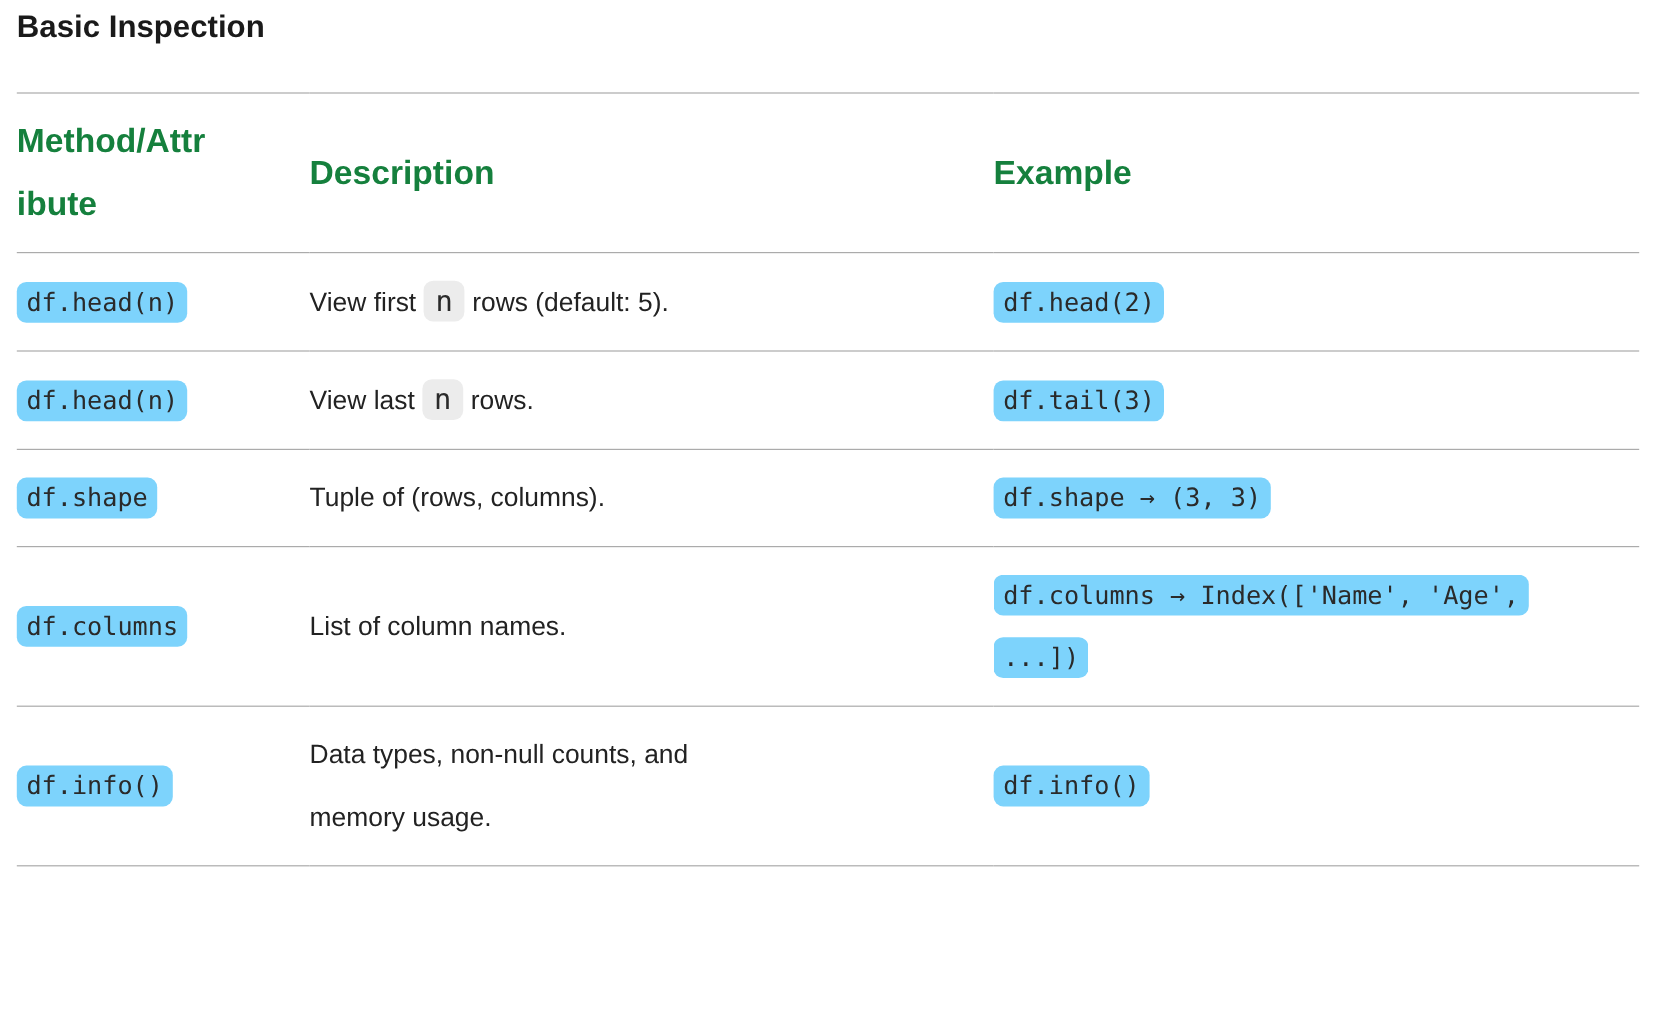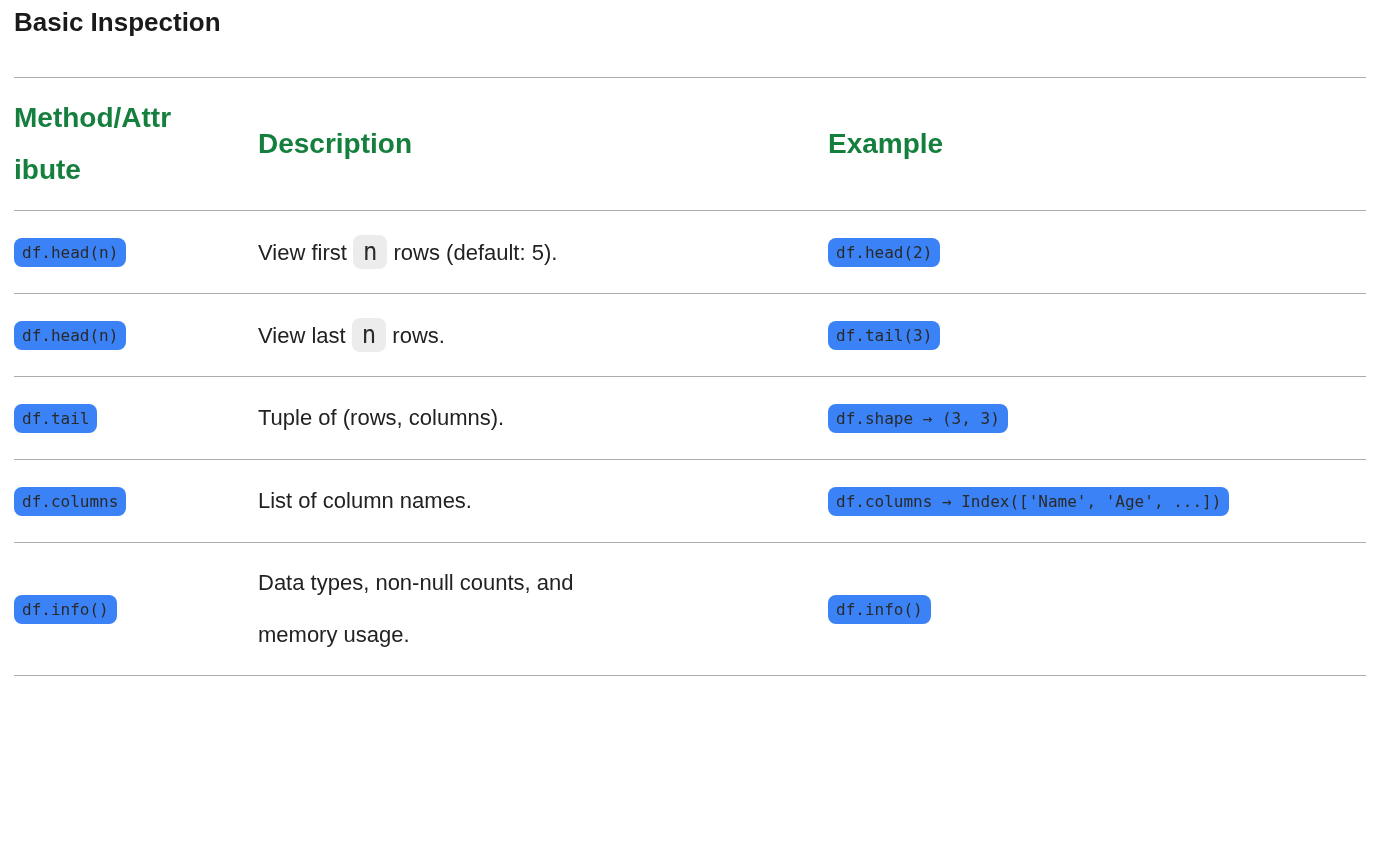--- a/index.html
+++ b/index.html
@@ -56,23 +56,23 @@
   td {
     font-size: 22px;
     color: #222222;
   }
   td.col-method  { padding-right: 52px; }
   th.col-desc, td.col-desc { padding-right: 210px; }
   th.col-example, td.col-example { padding-right: 78px; margin-left: 41px; }
 
   code.chip {
     font-family: "DejaVu Sans Mono", monospace;
-    font-size: 16px;
+    font-size: 21px;
     color: #2a2a2a;
-    background: #3b82f6;
+    background: #7dd3fc;
     border-radius: 8px;
     padding: 5px 8px;
     box-decoration-break: clone;
     -webkit-box-decoration-break: clone;
   }
   td.col-method code.chip {
     word-break: break-all;
   }
   code.chip-inline {
     font-family: "DejaVu Sans Mono", monospace;
@@ -109,21 +109,21 @@
           <td class="col-method"><code class="chip">df.head(n)</code></td>
           <td class="col-desc">View first <code class="chip-inline">n</code> rows (default: 5).</td>
           <td class="col-example"><code class="chip">df.head(2)</code></td>
         </tr>
         <tr>
           <td class="col-method"><code class="chip">df.head(n)</code></td>
           <td class="col-desc">View last <code class="chip-inline">n</code> rows.</td>
           <td class="col-example"><code class="chip">df.tail(3)</code></td>
         </tr>
         <tr>
-          <td class="col-method"><code class="chip">df.tail</code></td>
+          <td class="col-method"><code class="chip">df.shape</code></td>
           <td class="col-desc">Tuple of (rows, columns).</td>
           <td class="col-example"><code class="chip">df.shape → (3, 3)</code></td>
         </tr>
         <tr>
           <td class="col-method"><code class="chip">df.columns</code></td>
           <td class="col-desc">List of column names.</td>
           <td class="col-example"><code class="chip">df.columns → Index(['Name', 'Age', ...])</code></td>
         </tr>
         <tr>
           <td class="col-method"><code class="chip">df.info()</code></td>

